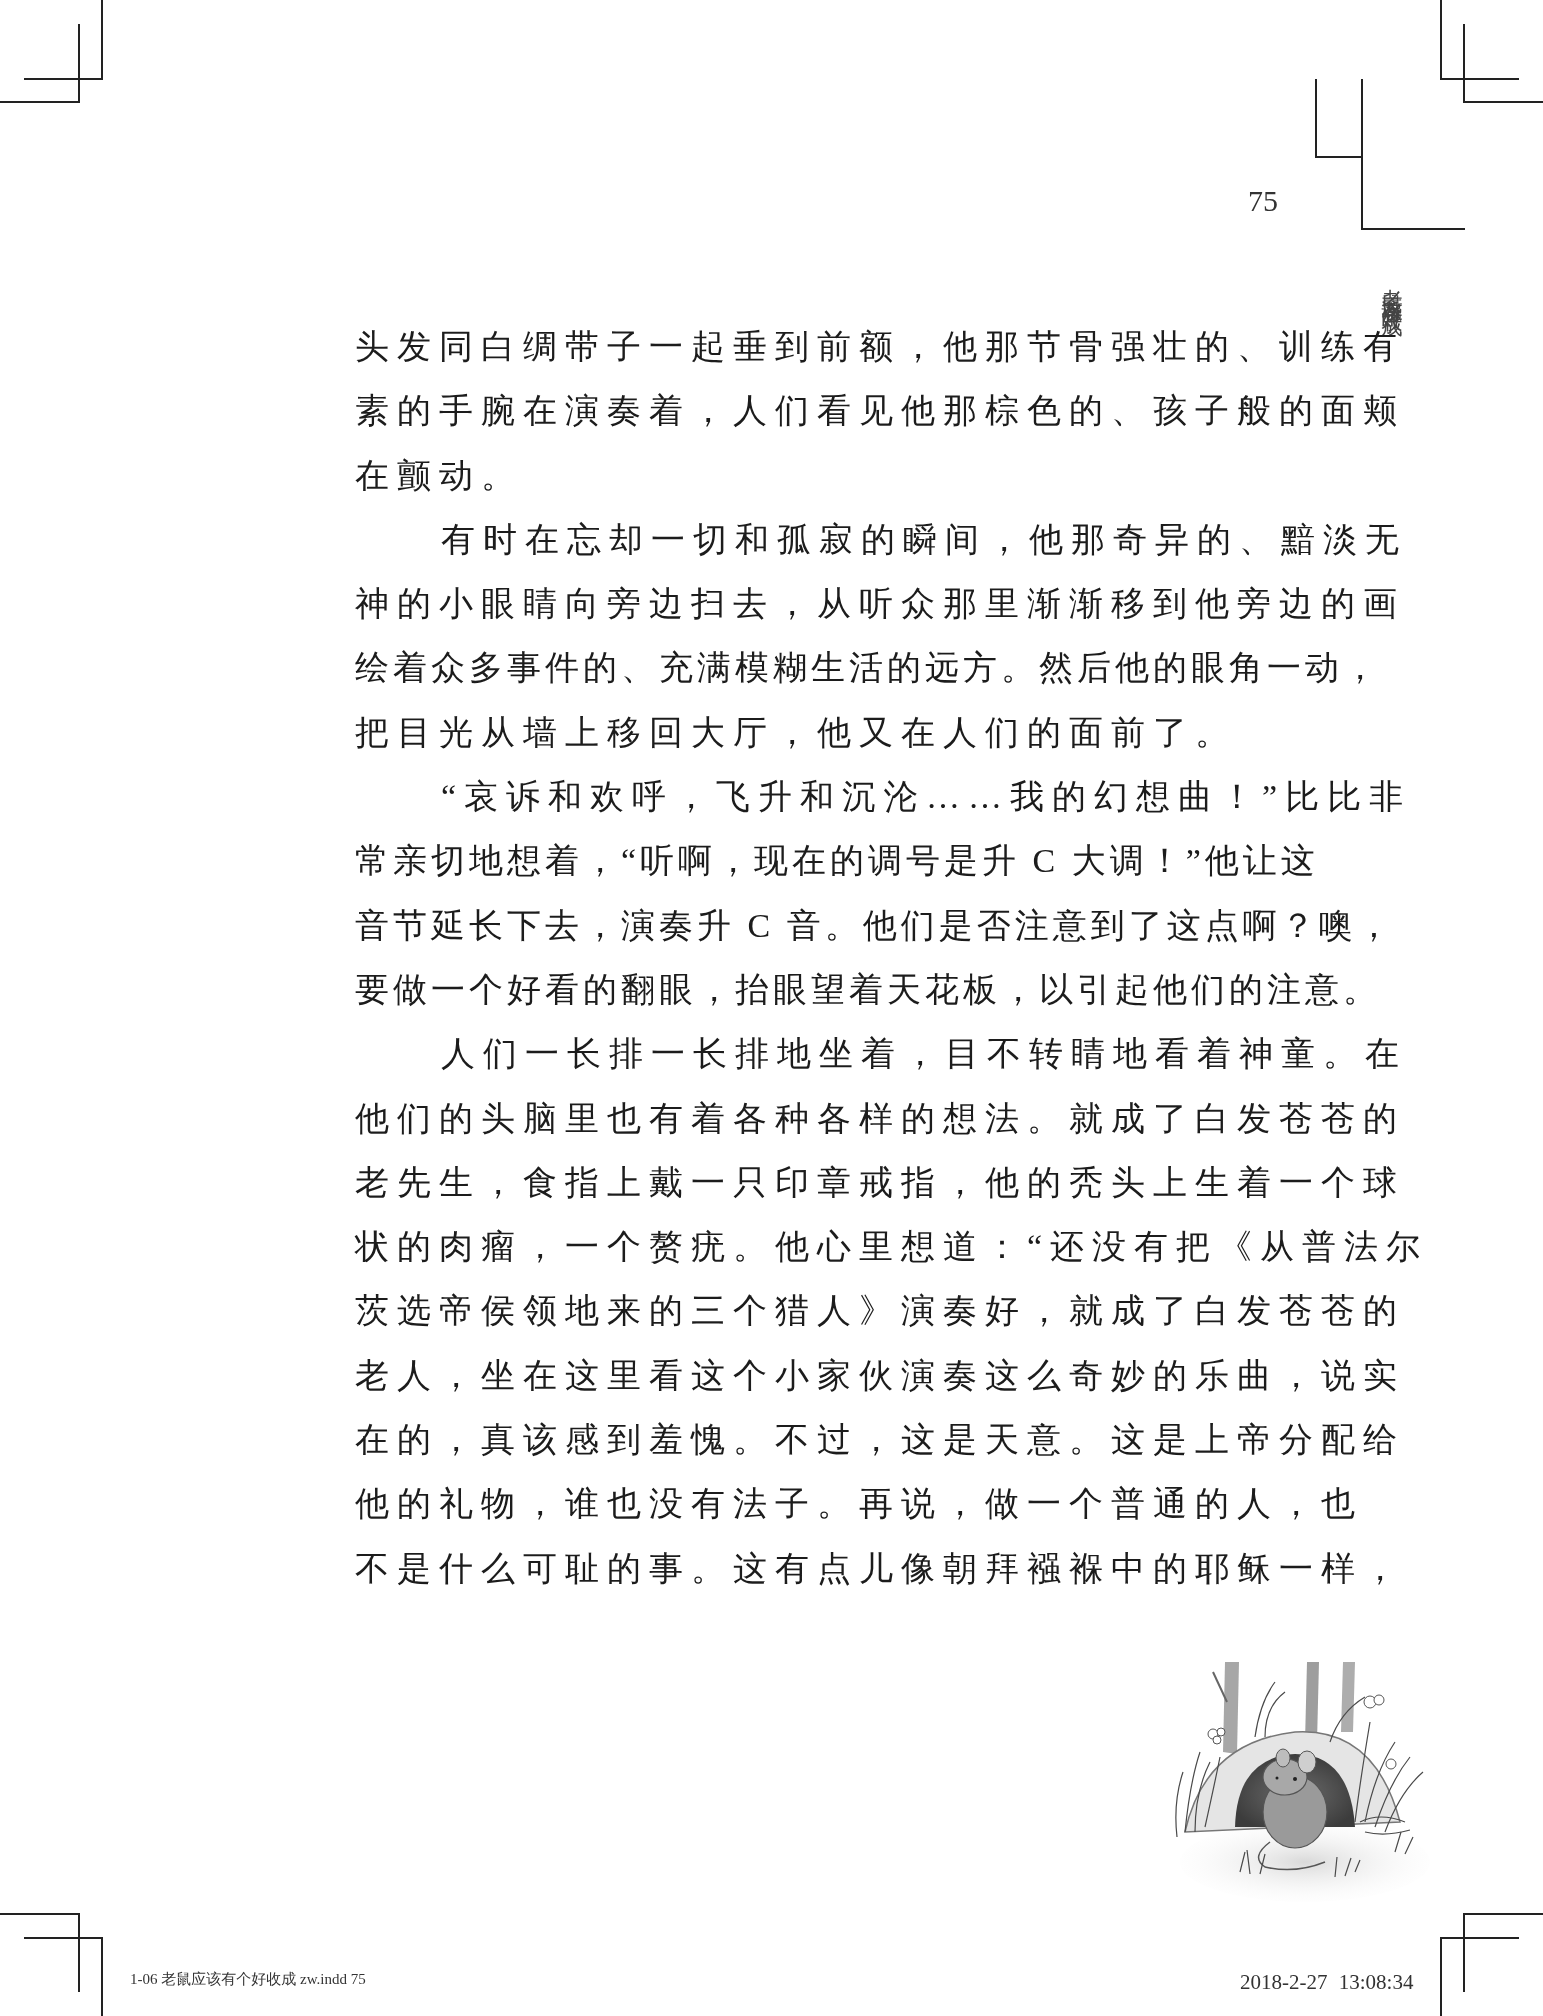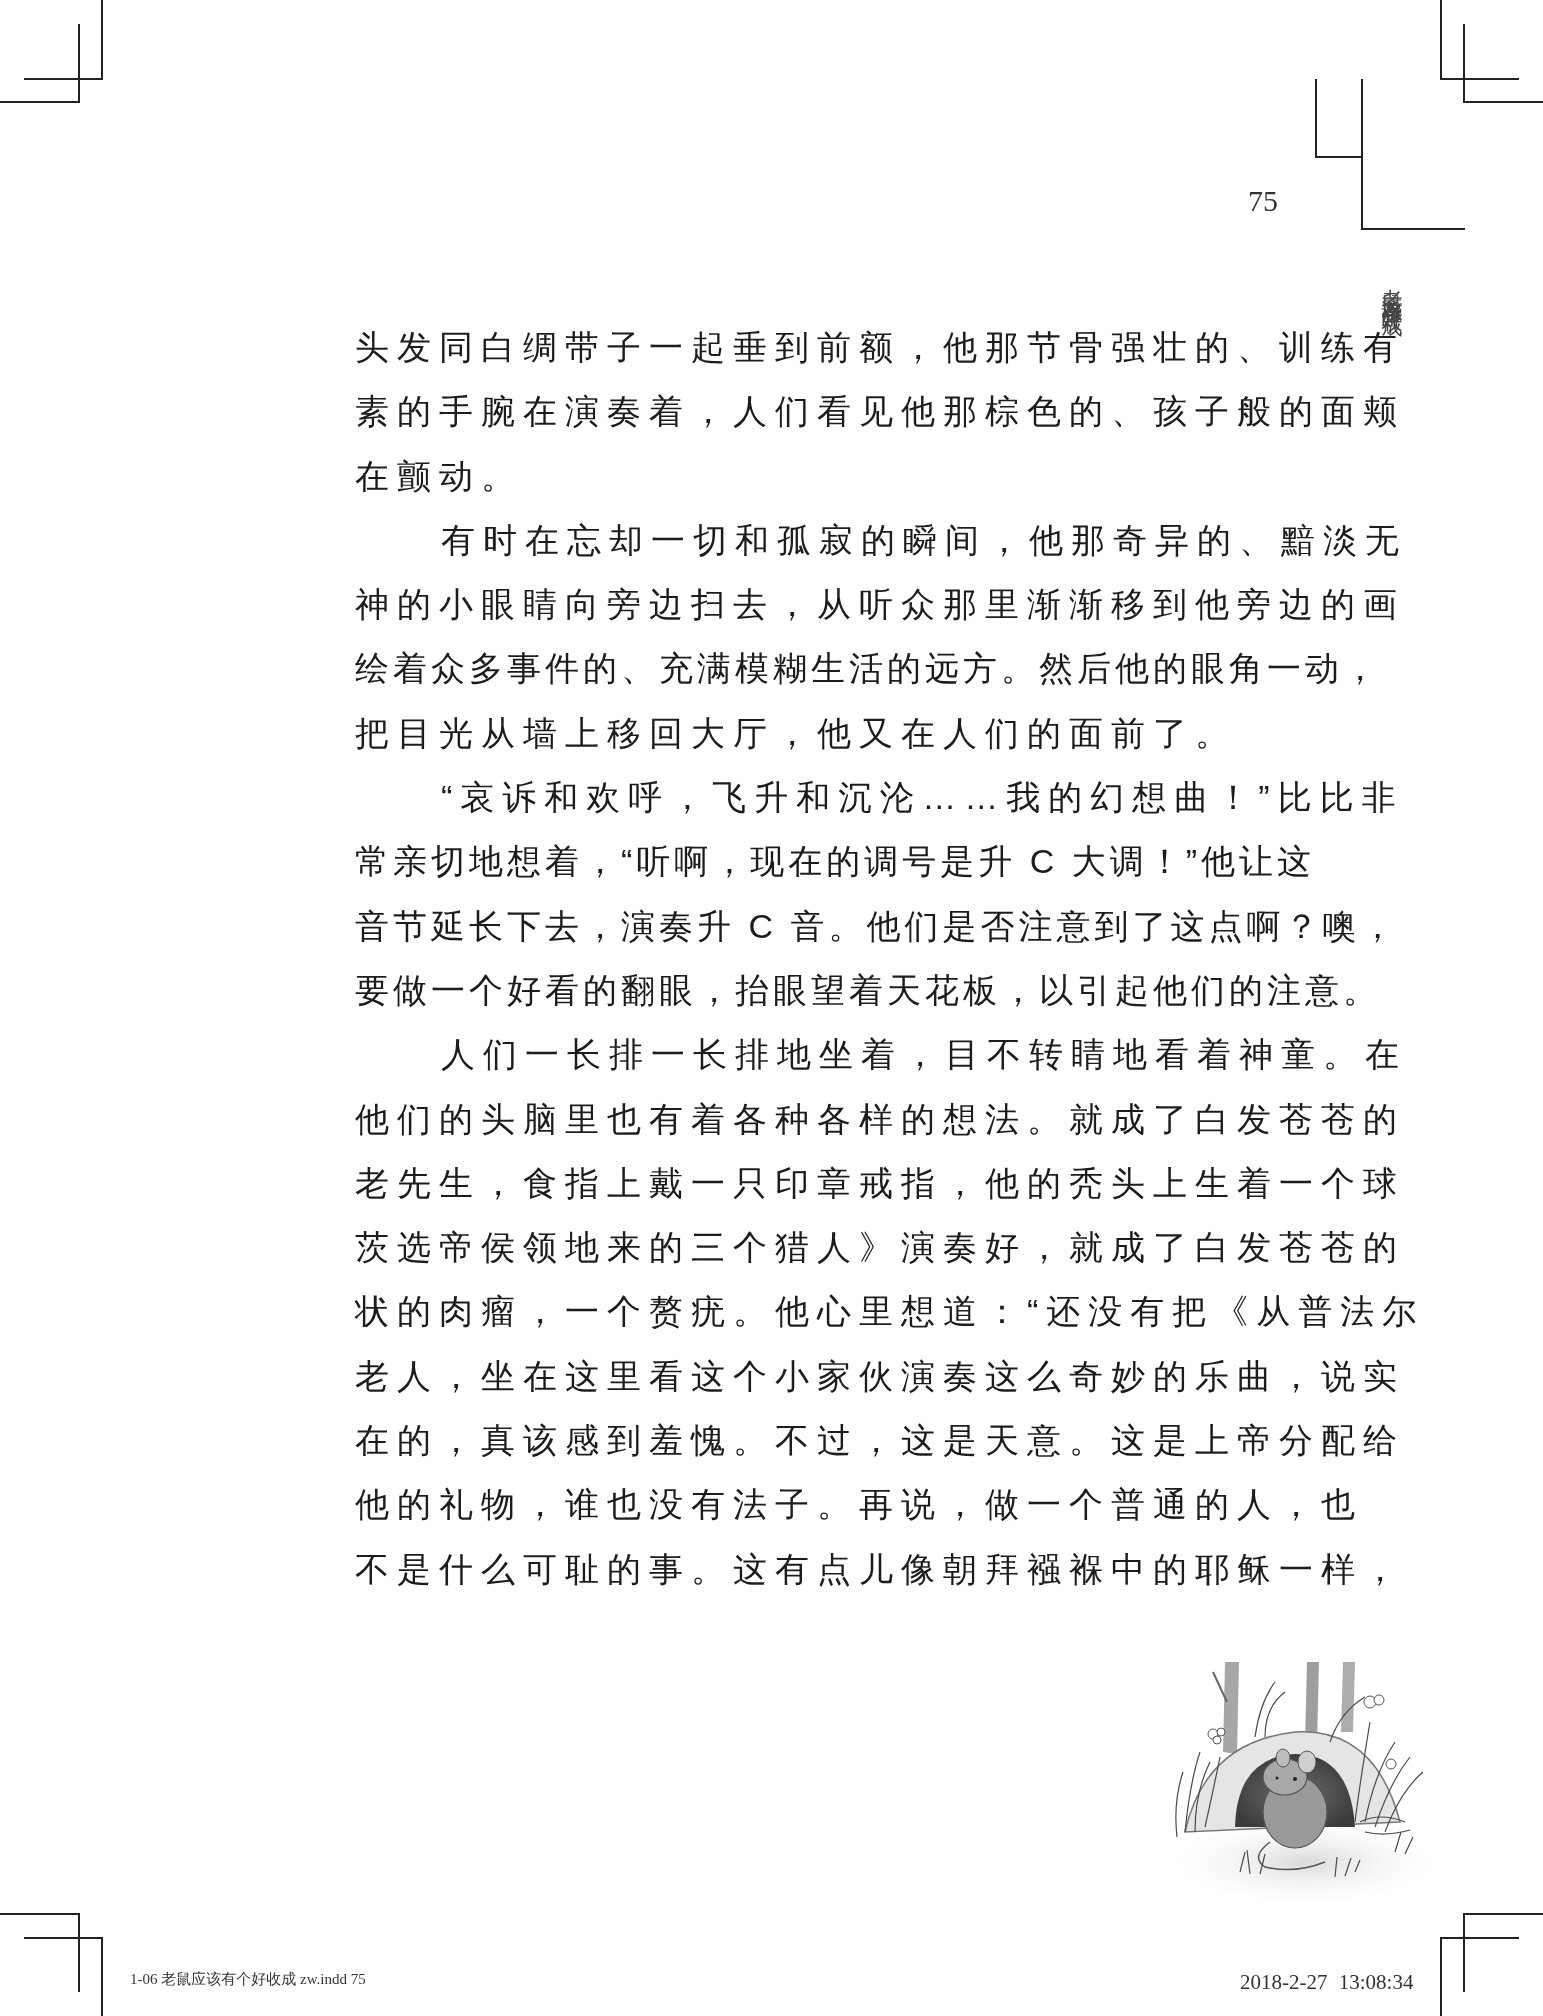--- a/index.html
+++ b/index.html
@@ -13,21 +13,21 @@
     font-size: 30px; color: #333;
   }
   .running-title {
     position: absolute; left: 1378px; top: 272px;
     writing-mode: vertical-rl;
     font-family: "DejaVu Sans", "Liberation Sans", sans-serif;
     font-size: 21px; letter-spacing: 3.4px; color: #444;
   }
   .body-text {
     position: absolute; left: 355px; top: 315px; width: 870px;
-    font-family: Liberation Sans, sans-serif;
+    font-family: Liberation Serif, serif;
     font-size: 34px; color: #1c1c1c;
   }
   .line {
     height: 64.3px; line-height: 64.3px; white-space: nowrap;
     letter-spacing: 8px;
   }
   .line.indent { padding-left: 86px; }
   .line.tight { letter-spacing: 4px; }
   .illustration {
     position: absolute; left: 1165px; top: 1662px; width: 270px; height: 242px;
@@ -83,22 +83,22 @@
     <div class="line">神的小眼睛向旁边扫去，从听众那里渐渐移到他旁边的画</div>
     <div class="line tight">绘着众多事件的、充满模糊生活的远方。然后他的眼角一动，</div>
     <div class="line">把目光从墙上移回大厅，他又在人们的面前了。</div>
     <div class="line indent">“哀诉和欢呼，飞升和沉沦……我的幻想曲！”比比非</div>
     <div class="line tight">常亲切地想着，“听啊，现在的调号是升 C 大调！”他让这</div>
     <div class="line tight">音节延长下去，演奏升 C 音。他们是否注意到了这点啊？噢，</div>
     <div class="line tight">要做一个好看的翻眼，抬眼望着天花板，以引起他们的注意。</div>
     <div class="line indent">人们一长排一长排地坐着，目不转睛地看着神童。在</div>
     <div class="line">他们的头脑里也有着各种各样的想法。就成了白发苍苍的</div>
     <div class="line">老先生，食指上戴一只印章戒指，他的秃头上生着一个球</div>
+    <div class="line">状的肉瘤，一个赘疣。他心里想道：“还没有把《从普法尔</div>
     <div class="line">茨选帝侯领地来的三个猎人》演奏好，就成了白发苍苍的</div>
-    <div class="line">状的肉瘤，一个赘疣。他心里想道：“还没有把《从普法尔</div>
     <div class="line">老人，坐在这里看这个小家伙演奏这么奇妙的乐曲，说实</div>
     <div class="line">在的，真该感到羞愧。不过，这是天意。这是上帝分配给</div>
     <div class="line">他的礼物，谁也没有法子。再说，做一个普通的人，也</div>
     <div class="line">不是什么可耻的事。这有点儿像朝拜襁褓中的耶稣一样，</div>
   </div>
 
 <div class="illustration">
   <svg width="270" height="242" viewBox="0 0 270 242" xmlns="http://www.w3.org/2000/svg">
     <defs>
       <radialGradient id="hole" cx="50%" cy="55%" r="55%">

